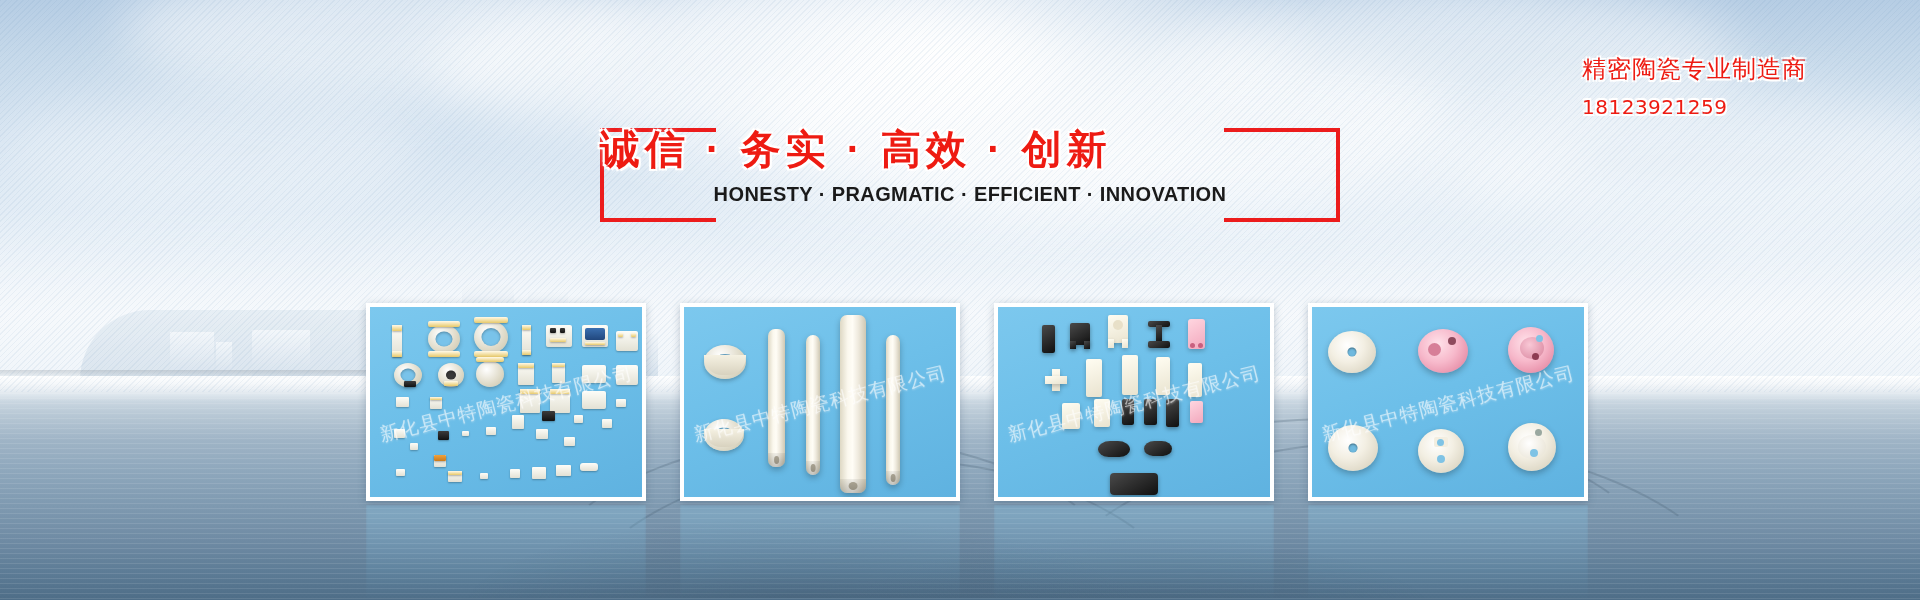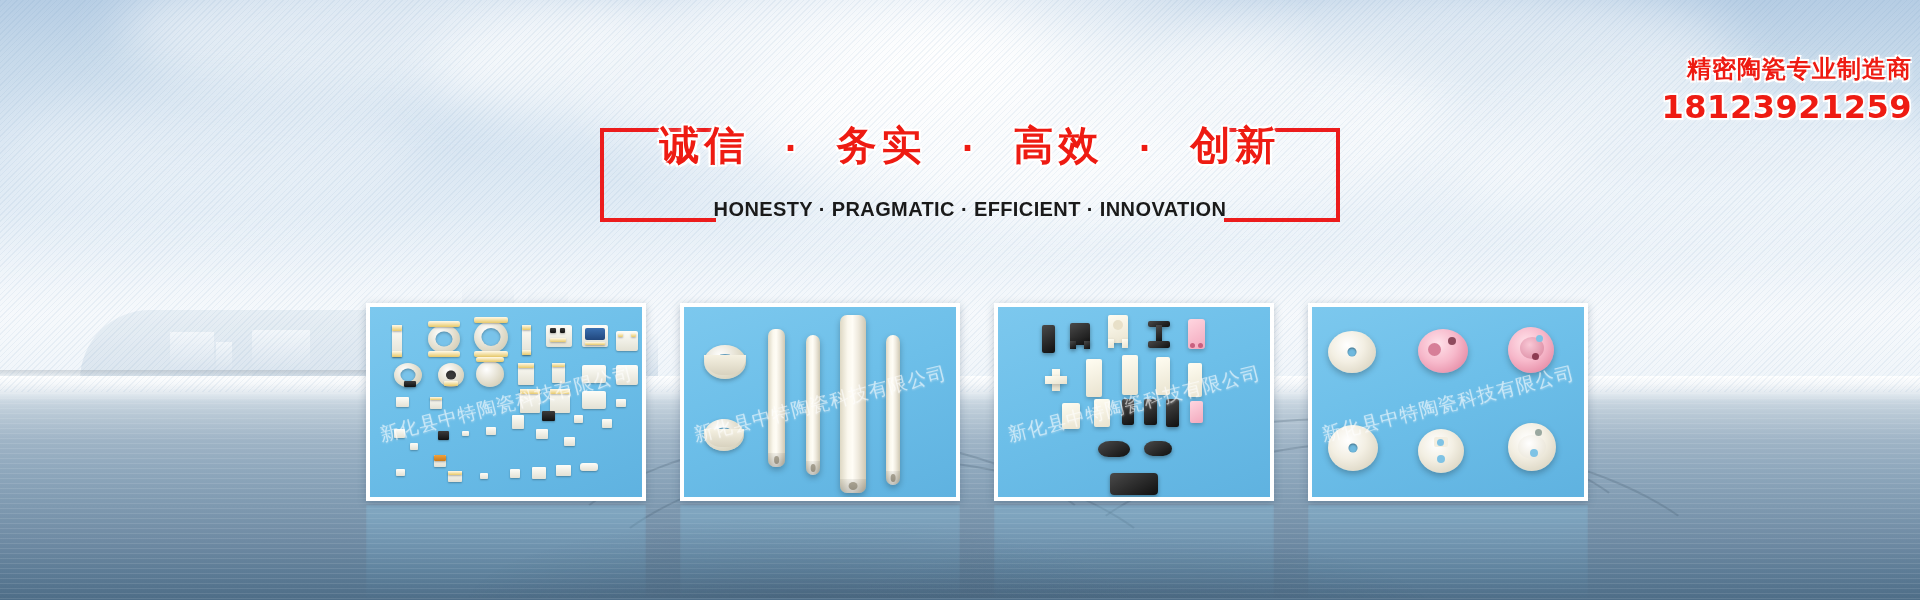--- a/index.html
+++ b/index.html
@@ -91,44 +91,43 @@
     position:absolute;left:0;top:-2px;width:1920px;height:26px;
     background:linear-gradient(180deg,rgba(255,255,255,.92),rgba(255,255,255,0));
   }
 
   
   .slogan{position:absolute;left:600px;top:128px;width:740px;height:86px;}
   .bracket-l,.bracket-r{position:absolute;top:0;width:112px;height:86px;}
   .bracket-l{left:0;border-left:4px solid #ec1c1c;border-top:4px solid #ec1c1c;border-bottom:4px solid #ec1c1c;}
   .bracket-r{right:0;border-right:4px solid #ec1c1c;border-top:4px solid #ec1c1c;border-bottom:4px solid #ec1c1c;}
   .slogan-cn{
-    position:absolute;left:0;top:-8px;width:740px;text-align:center;
-    font-family:Liberation Mono, monospace;
+    position:absolute;left:0;top:-8px;width:740px;text-align:left;
+    font-family:Liberation Sans, sans-serif;
     font-size:40px;font-weight:700;color:#ee1b12;letter-spacing:5px;
     line-height:58px;white-space:nowrap;
     text-shadow:
       -2px -2px 0 #fff, 2px -2px 0 #fff, -2px 2px 0 #fff, 2px 2px 0 #fff,
       0 0 7px rgba(255,255,255,.95);
   }
   .slogan-en{
-    position:absolute;left:0;top:68px;width:740px;text-align:center;
+    position:absolute;left:0;top:53px;width:740px;text-align:center;
     font-size:20px;font-weight:700;color:#1a1a1a;letter-spacing:.4px;
     line-height:26px;white-space:nowrap;
   }
 
   
   .contact{position:absolute;left:1582px;top:52px;width:330px;}
   .contact .line{
-    color:#ee1b12;font-weight:700;white-space:nowrap;
+    color:#ee1b12;font-weight:400;white-space:nowrap;
     text-shadow:-1.6px -1.6px 0 #fff,1.6px -1.6px 0 #fff,-1.6px 1.6px 0 #fff,1.6px 1.6px 0 #fff,0 0 6px rgba(255,255,255,.9);
-    text-align:right;
   }
   .contact .l1{font-size:24px;letter-spacing:1px;line-height:34px;}
   .contact .l2{font-size:24px;letter-spacing:1px;line-height:40px;margin-top:4px;}
-  .contact .l3{font-size:32px;letter-spacing:.5px;line-height:42px;font-family:"DejaVu Sans","Liberation Sans",sans-serif;}
+  .contact .l3{font-size:20px;letter-spacing:.5px;line-height:42px;font-family:"DejaVu Sans","Liberation Sans",sans-serif;}
 
   
   .panels{position:absolute;left:366px;top:303px;width:1222px;height:198px;}
   .panel{
     position:absolute;top:0;width:280px;height:198px;
     background:#6cc0ea;border:4px solid #ffffff;box-sizing:border-box;
     box-shadow:0 2px 8px rgba(40,70,95,.28);overflow:hidden;
   }
   .panel .inner{
     position:absolute;left:0;top:0;right:0;bottom:0;

